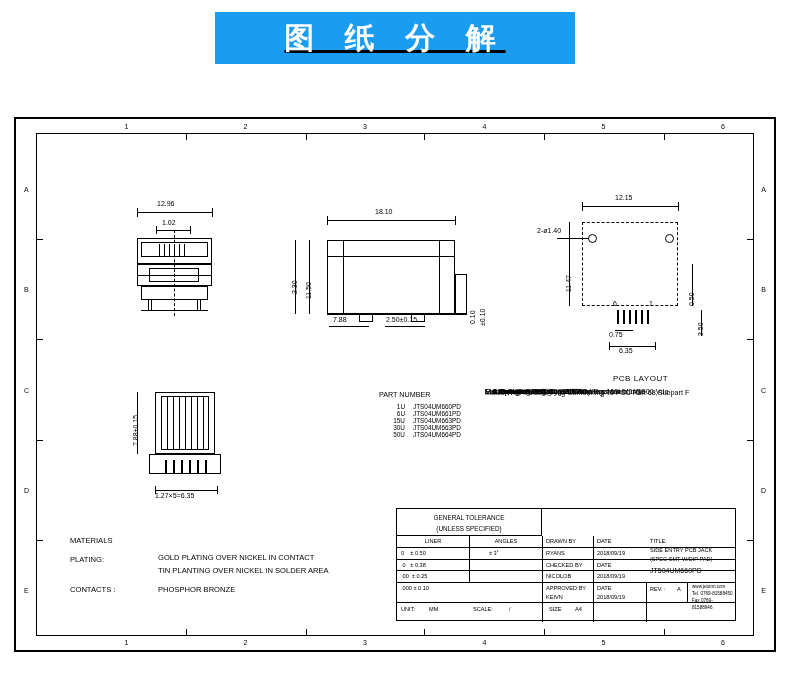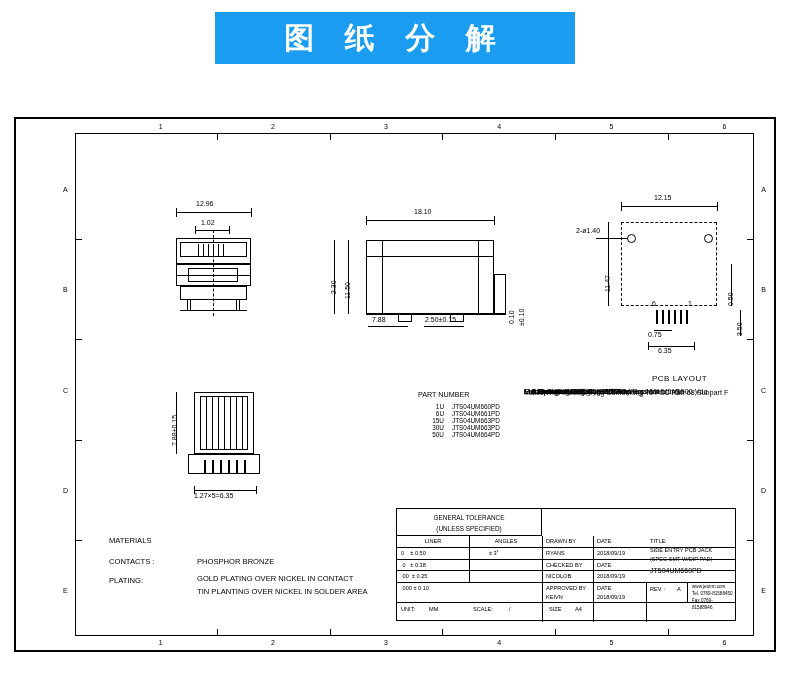--- a/index.html
+++ b/index.html
@@ -1,24 +1,24 @@
 <!DOCTYPE html>
 <html><head>
 <meta charset="utf-8">
 <style>
   html,body{margin:0;padding:0;background:#ffffff;}
   body{width:790px;height:699px;font-family:"Liberation Sans",sans-serif;color:#000;position:relative;overflow:hidden;}
 
   
-  #banner{position:absolute;left:215px;top:12px;width:360px;height:52px;background:#1a9cf0;display:flex;align-items:center;justify-content:center;}
+  #banner{position:absolute;left:215px;top:12px;width:360px;height:52px;background:#1a9cf0;display:flex;align-items:center;justify-content:center;text-decoration:underline;}
   #banner .t{color:#fff;font-size:30px;letter-spacing:10px;font-weight:bold;font-family:"DejaVu Sans",sans-serif;}
 
   
   #sheet{position:absolute;left:14px;top:117px;width:762px;height:535px;border:2px solid #000;box-sizing:border-box;background:#fff;}
-  #inner{position:absolute;left:20px;top:14px;right:20px;bottom:14px;border:1px solid #000;box-sizing:border-box;margin-left:39px;}
+  #inner{position:absolute;left:20px;top:14px;right:20px;bottom:14px;border:1px solid #000;box-sizing:border-box;}
 
   .zone{position:absolute;font-size:7px;color:#000;font-family:"Liberation Sans",sans-serif;}
   .ztop{top:-11px;transform:translateX(-50%);}
   .zbot{bottom:-11px;transform:translateX(-50%);}
   .zleft{left:-13px;transform:translateY(-50%);}
   .zright{right:-13px;transform:translateY(-50%);}
   .tick{position:absolute;background:#000;}
   .tick-v{width:1px;height:6px;}
   .tick-h{height:1px;width:6px;}
 
@@ -284,28 +284,28 @@
       <div class="tbl" style="padding-left:8px;">2.Opertion:            -20℃ To +75℃</div>
       <div class="tbl" style="margin-top:1px;">Mates With Modular Plug Conforming To FCC Part 68,Subpart F</div>
     </div>
 
     <div class="ln hl" style="left:0px;top:398px;width:0px;"></div>
 
     <div id="notes">
       <div>MATERIALS</div>
       <div class="row">
       </div>
-      <div class="row" style="margin-top:4px;">
-        <div class="k">CONTACTS :</div>
-        <div class="v">PHOSPHOR BRONZE</div>
-      </div>
       <div class="row" style="margin-top:2px;">
         <div class="k">PLATING:</div>
         <div class="v" style="white-space:pre-line;line-height:13px;">GOLD PLATING OVER NICKEL IN CONTACT
 TIN PLANTING OVER NICKEL IN SOLDER AREA</div>
+      </div>
+      <div class="row" style="margin-top:4px;">
+        <div class="k">CONTACTS :</div>
+        <div class="v">PHOSPHOR BRONZE</div>
       </div>
     </div>
 
     <div id="titleblock">
       <div id="tb-top"><span style="white-space:pre-line;">GENERAL TOLERANCE
 (UNLESS SPECIFIED)</span></div>
 
       <div id="tb-grid">
 
         <div class="cellline" style="left:72px;top:0;width:1px;height:46px;"></div>

